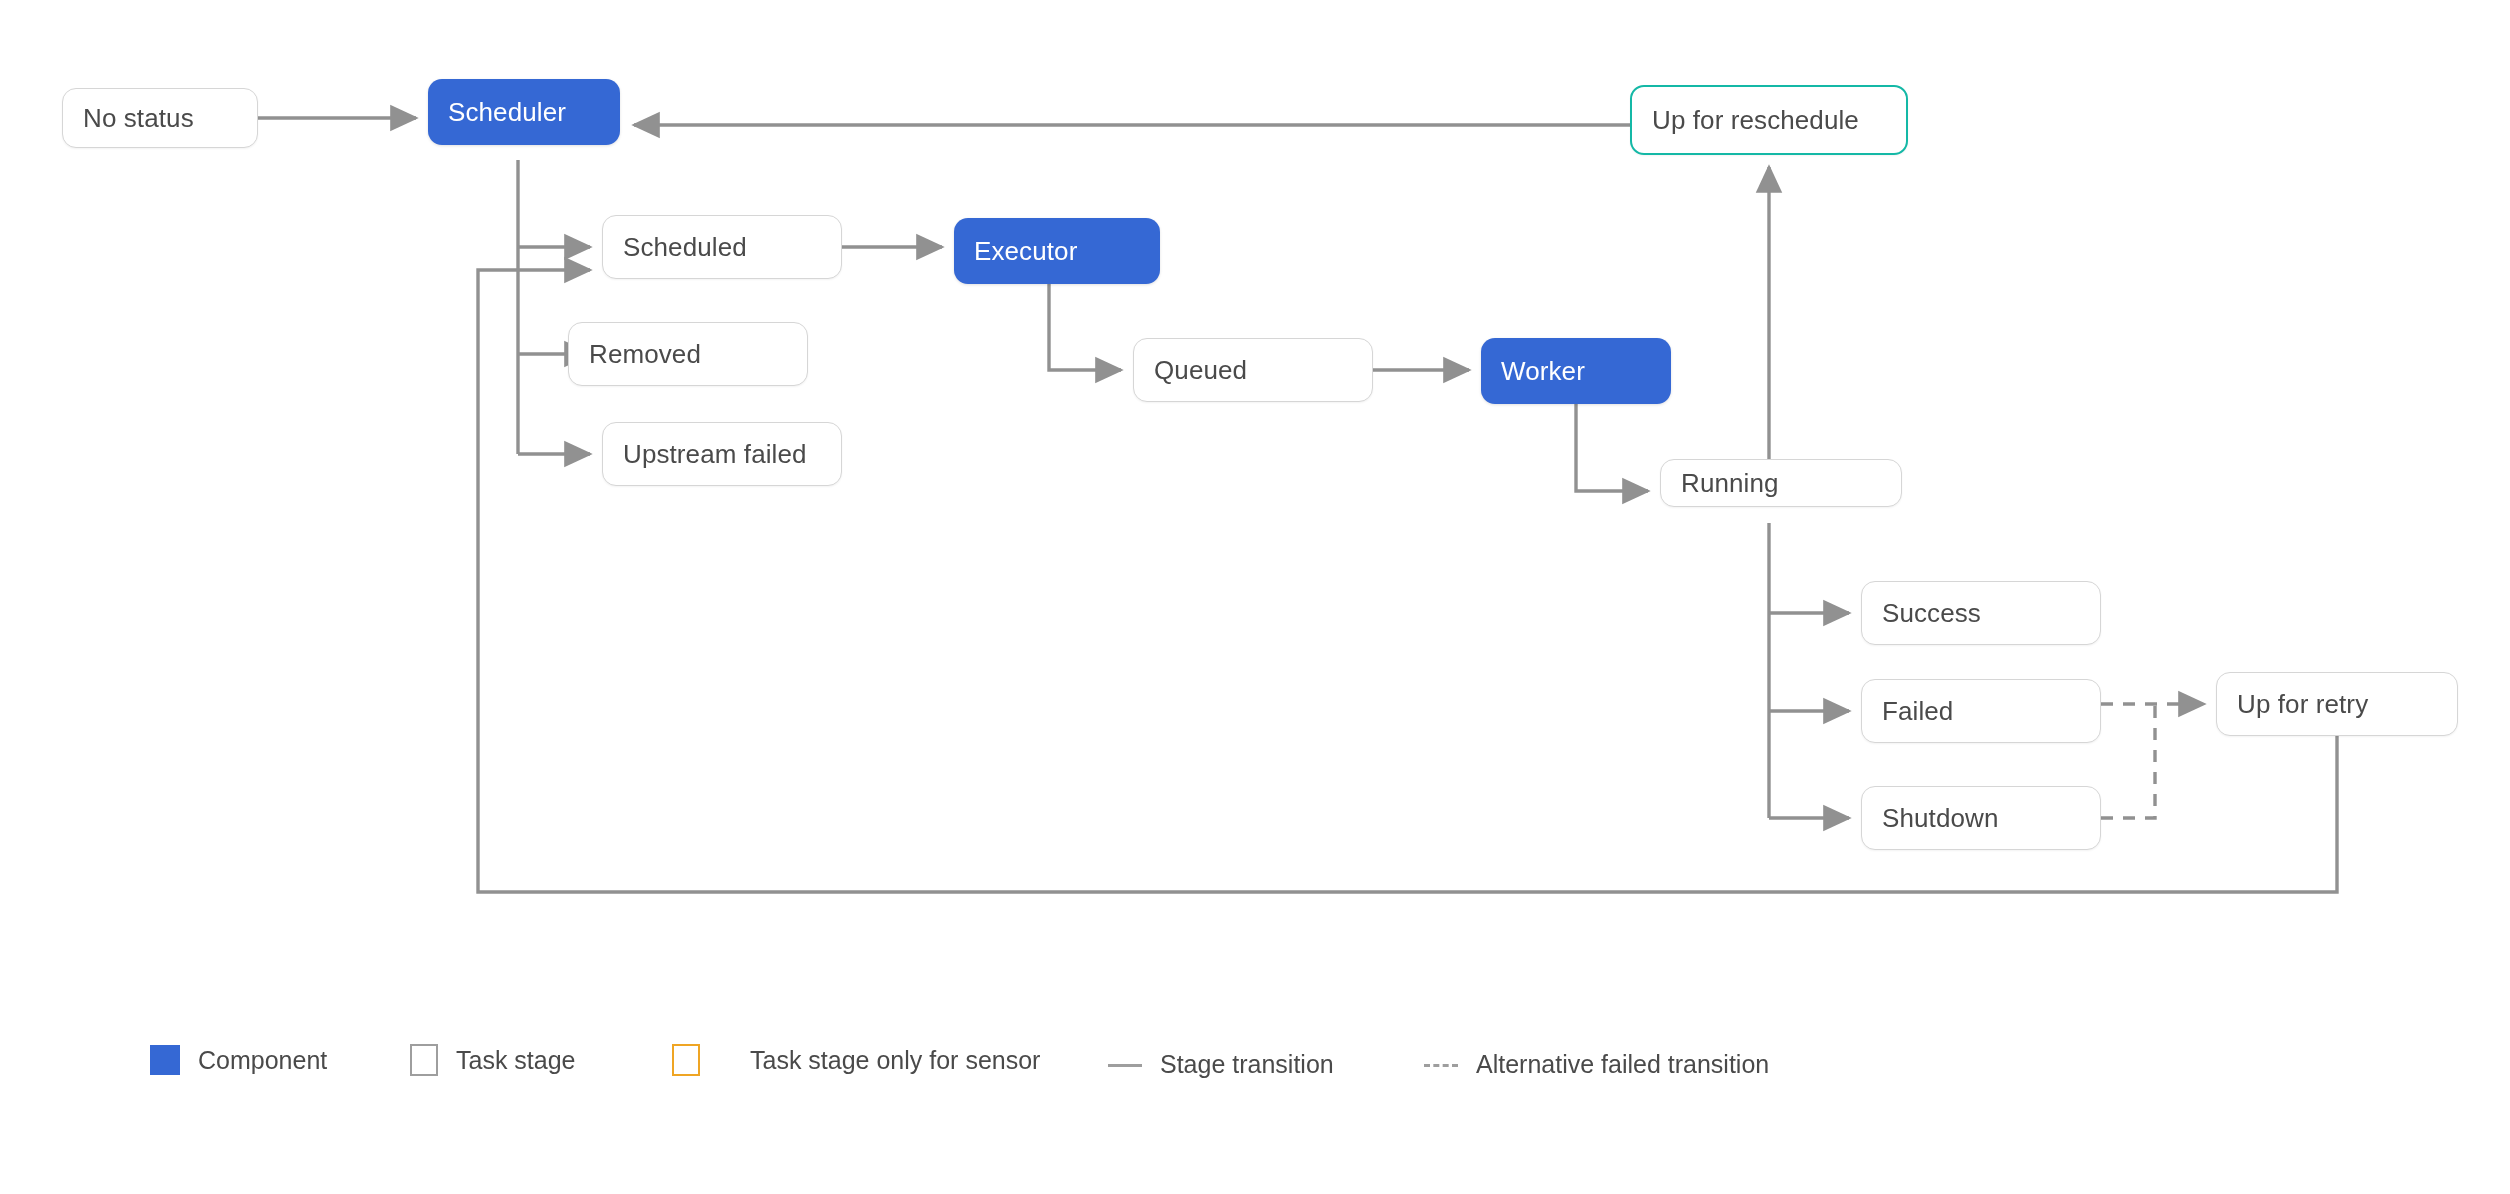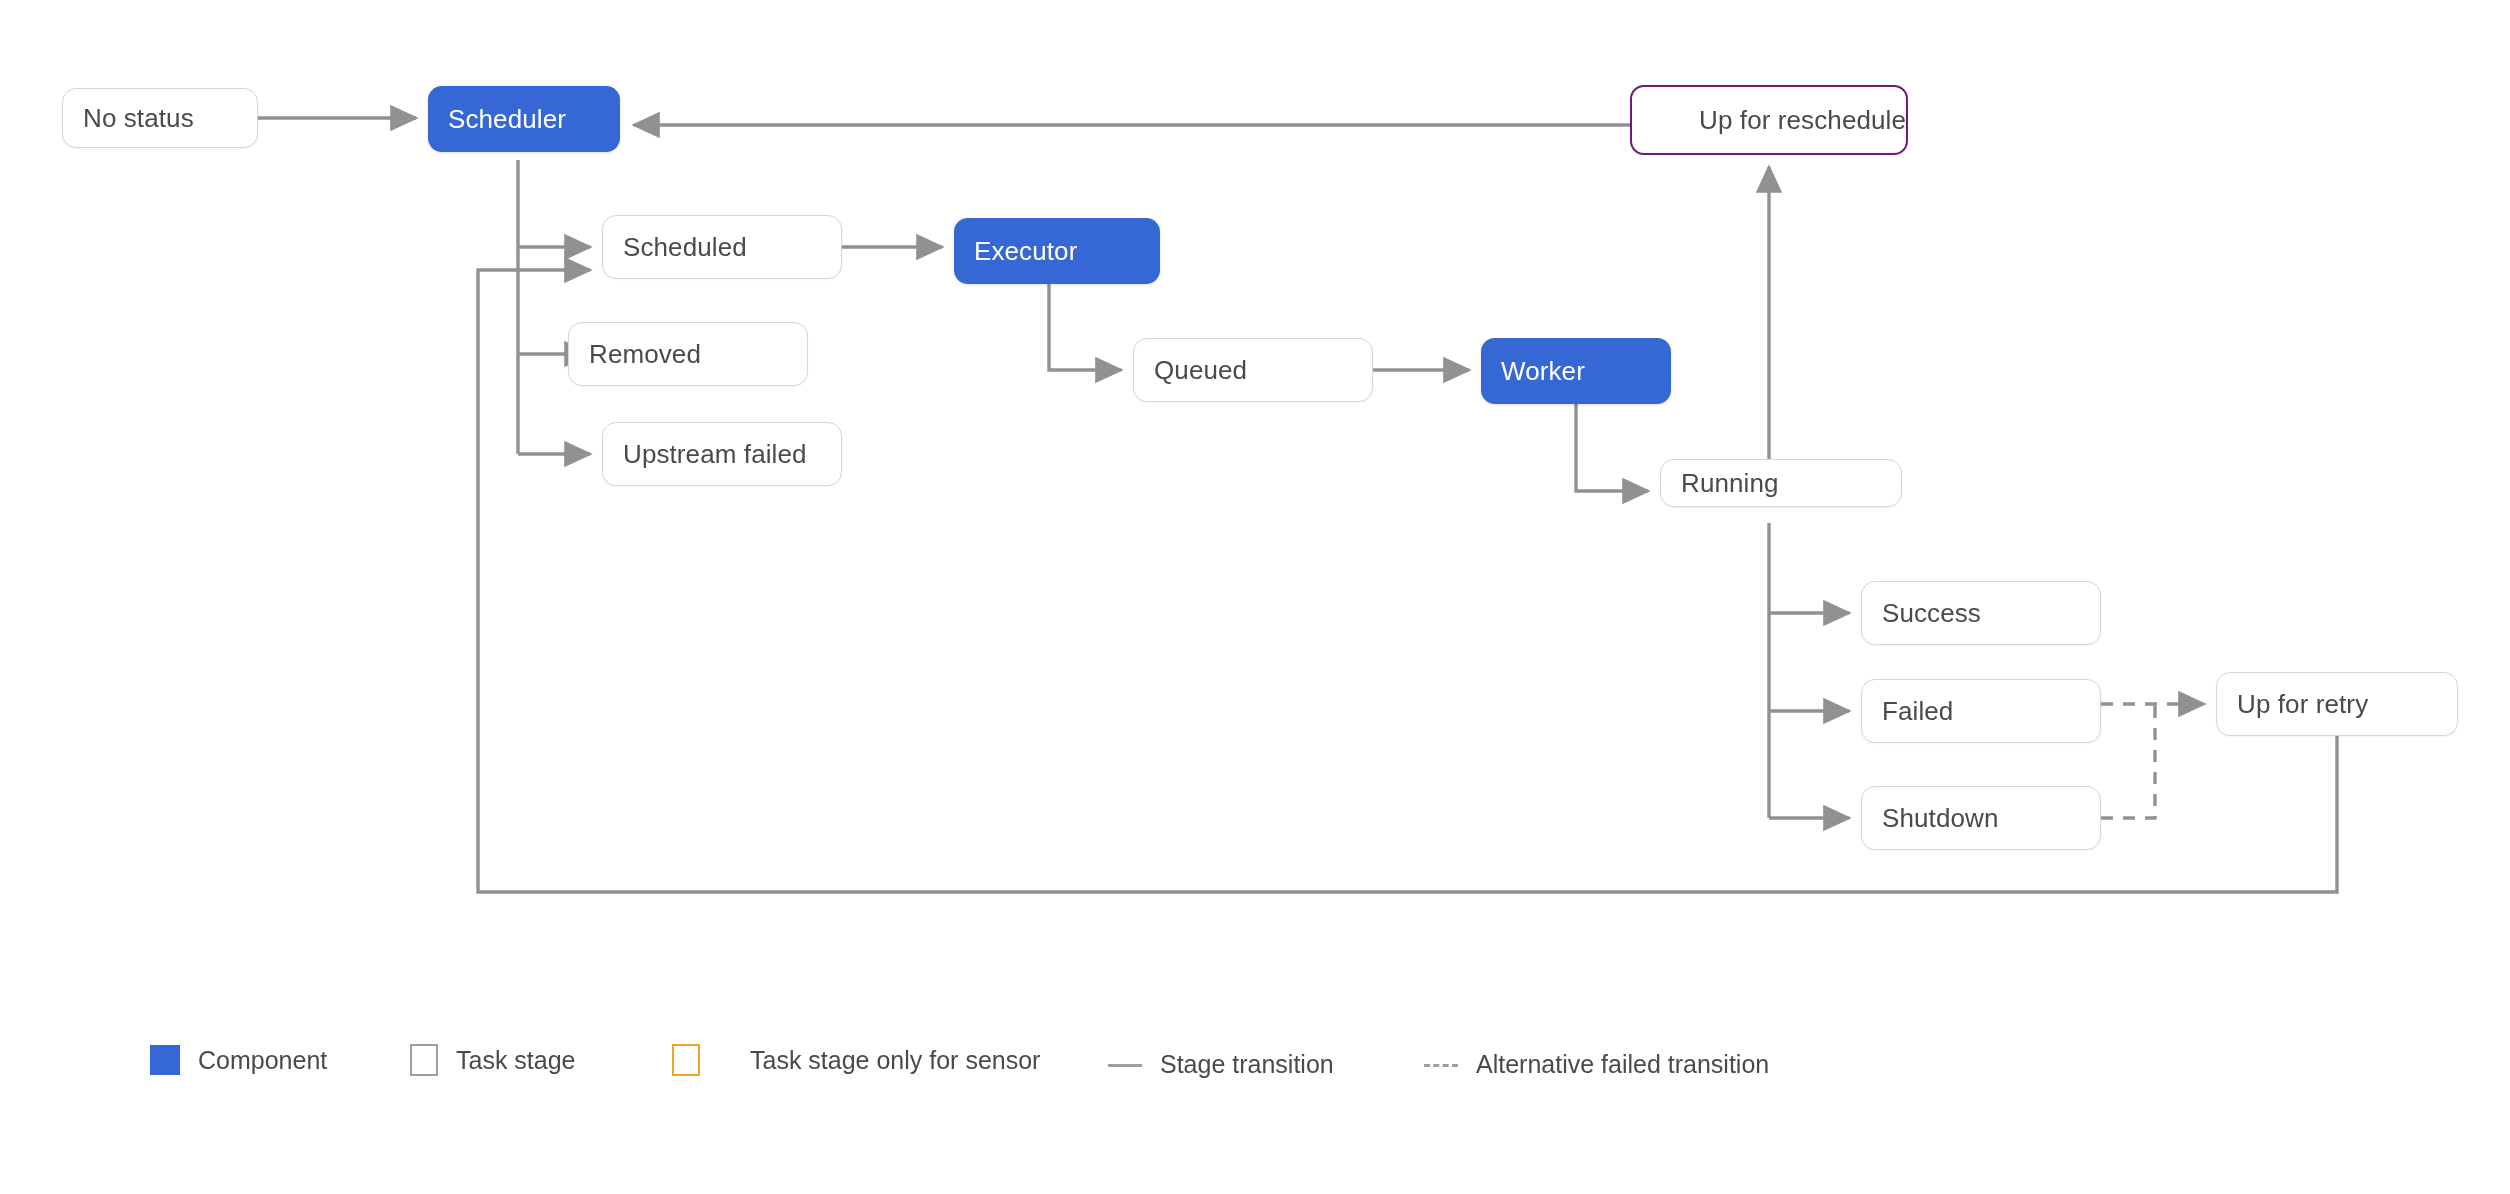--- a/index.html
+++ b/index.html
@@ -6,22 +6,22 @@
   body{width:2510px;height:1194px;position:relative;overflow:hidden;
        font-family:"Liberation Sans","DejaVu Sans",sans-serif;}
   #canvas{position:absolute;inset:0;width:2510px;height:1194px;}
   svg.edges{position:absolute;left:0;top:0;width:2510px;height:1194px;pointer-events:none;}
 
   .node{position:absolute;box-sizing:border-box;display:flex;align-items:center;
         border-radius:14px;background:#ffffff;font-size:26px;letter-spacing:.1px;
         padding-left:20px;white-space:nowrap;}
   .node.stage{border:1.6px solid #d6d6d6;color:#4a4a4a;
               box-shadow:0 1px 2px rgba(0,0,0,0.05);}
-  .node.sensor{border:2px solid #701a75;color:#4a4a4a;
-               box-shadow:0 1px 2px rgba(0,0,0,0.05);justify-content:flex-end;}
+  .node.sensor{border:2px solid #14b8a6;color:#4a4a4a;
+               box-shadow:0 1px 2px rgba(0,0,0,0.05);}
   .node.component{border:none;background:#3568d4;color:#ffffff;
                   box-shadow:0 1px 3px rgba(0,0,0,0.12);}
 
   #legend{position:absolute;left:0;top:1020;width:2510px;}
   .legend-item{position:absolute;display:flex;align-items:center;height:40px;}
   .legend-item .label{font-size:25px;color:#4a4a4a;white-space:nowrap;}
   .sw{box-sizing:border-box;margin-right:18px;flex:0 0 auto;}
   .sw-fill{width:30px;height:30px;background:#3568d4;}
   .sw-stage{width:28px;height:32px;border:2.5px solid #9e9e9e;background:#fff;}
   .sw-sensor{width:28px;height:32px;border:2.5px solid #efa524;background:#fff;}
@@ -78,21 +78,21 @@
 
       <path d="M2101,818 L2155,818 L2155,704" stroke-dasharray="12 10"></path>
 
       <path d="M2337,736 L2337,892 L478,892 L478,270 L590,270" marker-end="url(#ah)"></path>
     </g>
   </svg>
 
   <div class="node stage" style="left:62px;top:88px;width:196px;height:60px;">
       <span>No status</span>
     </div>
-  <div class="node component" style="left:428px;top:86px;width:192px;height:66px;">
+  <div class="node component" style="left:428px;top:79px;width:192px;height:66px;">
       <span>Scheduler</span>
     </div>
   <div class="node sensor" style="left:1630px;top:85px;width:278px;height:70px;">
       <span>Up for reschedule</span>
     </div>
   <div class="node stage" style="left:602px;top:215px;width:240px;height:64px;">
       <span>Scheduled</span>
     </div>
   <div class="node component" style="left:954px;top:218px;width:206px;height:66px;">
       <span>Executor</span>

